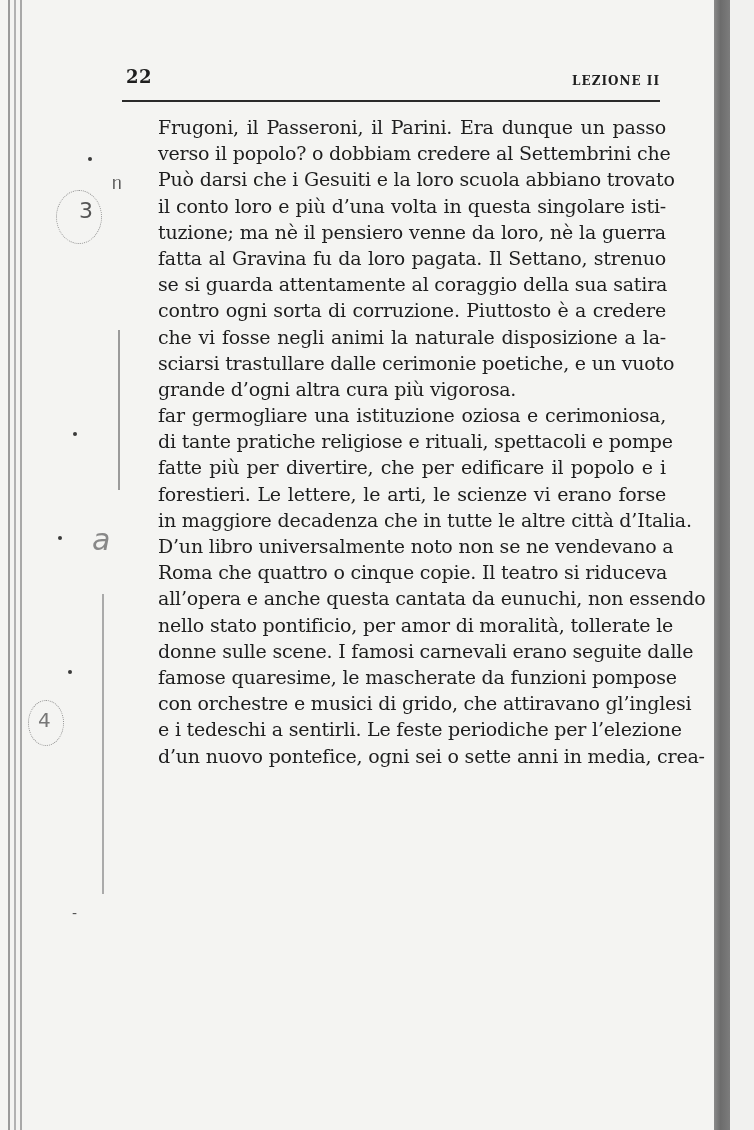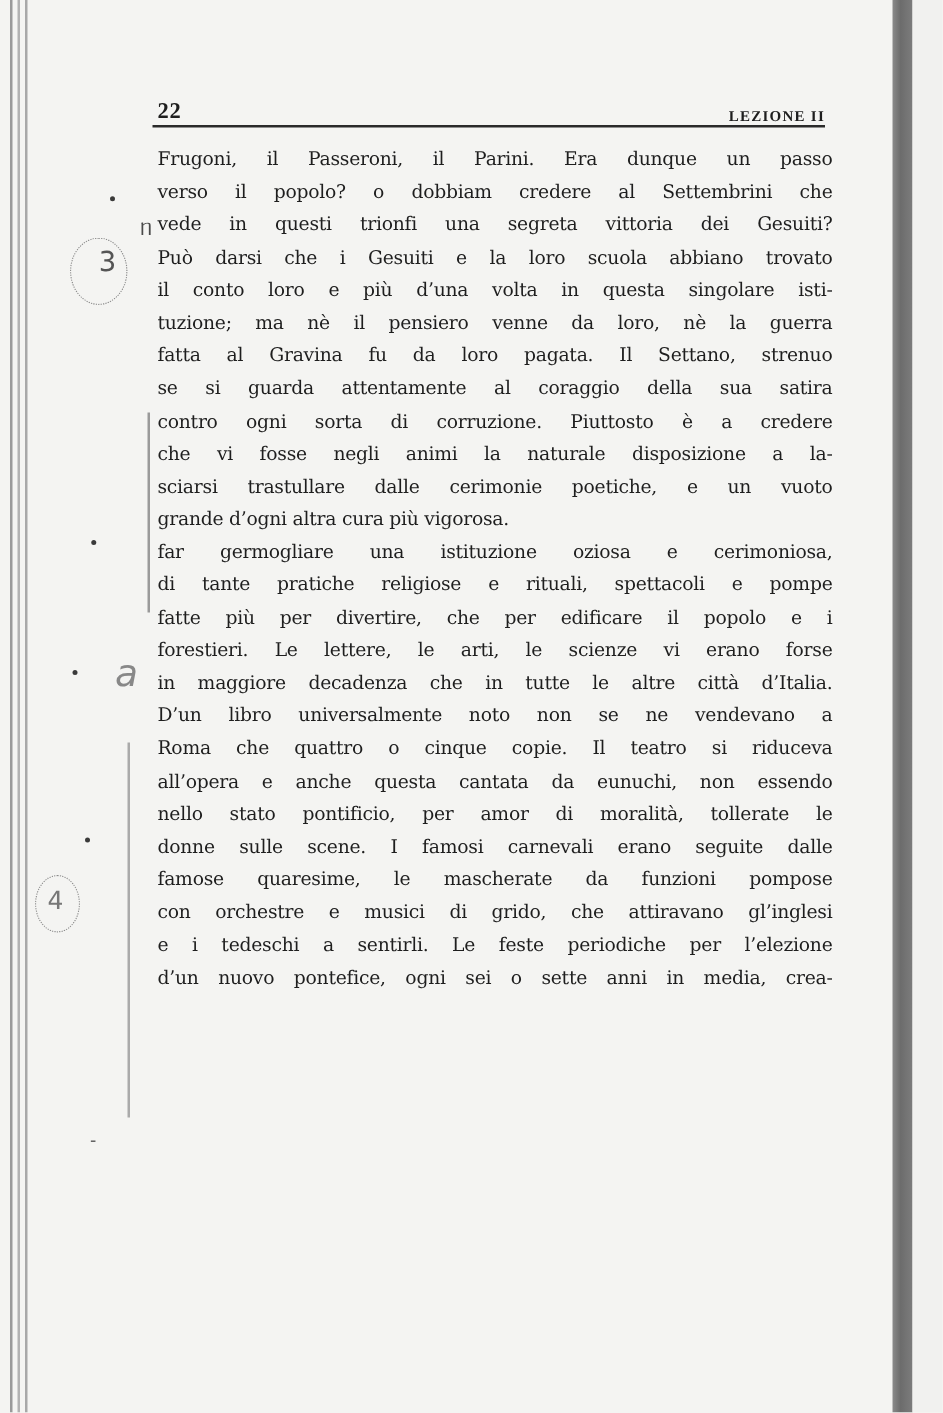--- a/index.html
+++ b/index.html
@@ -20,41 +20,42 @@
     }
     .right-edge {
       position: absolute; left: 714px; top: 0; width: 16px; height: 1130px;
       background: linear-gradient(to right, #8a8a8a, #6c6c6c 40%, #7c7c7c);
     }
     .right-beyond {
       position: absolute; left: 730px; top: 0; width: 24px; height: 1130px;
       background: #f1f1ef;
     }
     .header {
-      position: absolute; left: 126px; top: 78px; width: 534px; height: 30px; font-family: Liberation Serif, serif;
+      position: absolute; left: 126px; top: 66px; width: 534px; height: 30px;
     }
     .page-number {
       position: absolute; left: 0; top: 0; font-size: 18px; font-weight: bold;
       letter-spacing: 0.5px;
     }
     .running-title {
       position: absolute; left: 0; right: 0; top: 8px; text-align: right;
       font-size: 12px; font-weight: bold; letter-spacing: 1px;
     }
     .header-rule {
       position: absolute; left: 122px; top: 100px; width: 538px; height: 2px;
       background: #2a2a2a;
     }
     .body-text {
       position: absolute; left: 126px; top: 114px; width: 540px;
     }
     .line {
-      height: 26.2px; line-height: 26.2px; font-size: 15px;
+      height: 26.2px; line-height: 26.2px; font-size: 19px;
       white-space: nowrap; text-align: justify; text-align-last: justify;
       letter-spacing: -0.2px;
+      margin-left: 32px;
     }
     .line.last { text-align-last: left; }
     .line.indent { padding-left: 18px; }
     .annot {
       position: absolute; color: #6e6e6e;
       font-family: "DejaVu Sans", sans-serif;
     }
     .circle {
       position: absolute; border: 1px dotted #8c8c8c; border-radius: 50%;
     }
@@ -74,21 +75,20 @@
 
 <div class="header">
   <span class="page-number">22</span>
   <div class="running-title">LEZIONE II</div>
 </div>
 <div class="header-rule"></div>
 
 <div class="body-text">
   <div class="line">Frugoni, il Passeroni, il Parini. Era dunque un passo</div>
   <div class="line">verso il popolo? o dobbiam credere al Settembrini che</div>
-  <div class="line">vede in questi trionfi una segreta vittoria dei Gesuiti?</div>
   <div class="line">Può darsi che i Gesuiti e la loro scuola abbiano trovato</div>
   <div class="line">il conto loro e più d’una volta in questa singolare isti-</div>
   <div class="line">tuzione; ma nè il pensiero venne da loro, nè la guerra</div>
   <div class="line">fatta al Gravina fu da loro pagata. Il Settano, strenuo</div>
   <div class="line">se si guarda attentamente al coraggio della sua satira</div>
   <div class="line">contro ogni sorta di corruzione. Piuttosto è a credere</div>
   <div class="line">che vi fosse negli animi la naturale disposizione a la-</div>
   <div class="line">sciarsi trastullare dalle cerimonie poetiche, e un vuoto</div>
   <div class="line last">grande d’ogni altra cura più vigorosa.</div>
   <div class="line">far germogliare una istituzione oziosa e cerimoniosa,</div>

